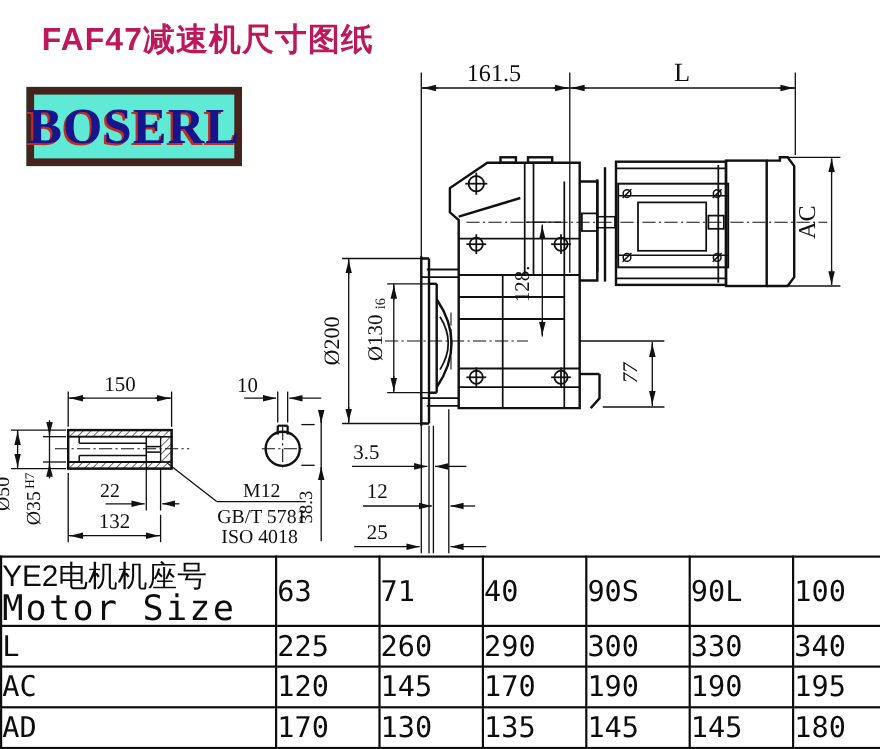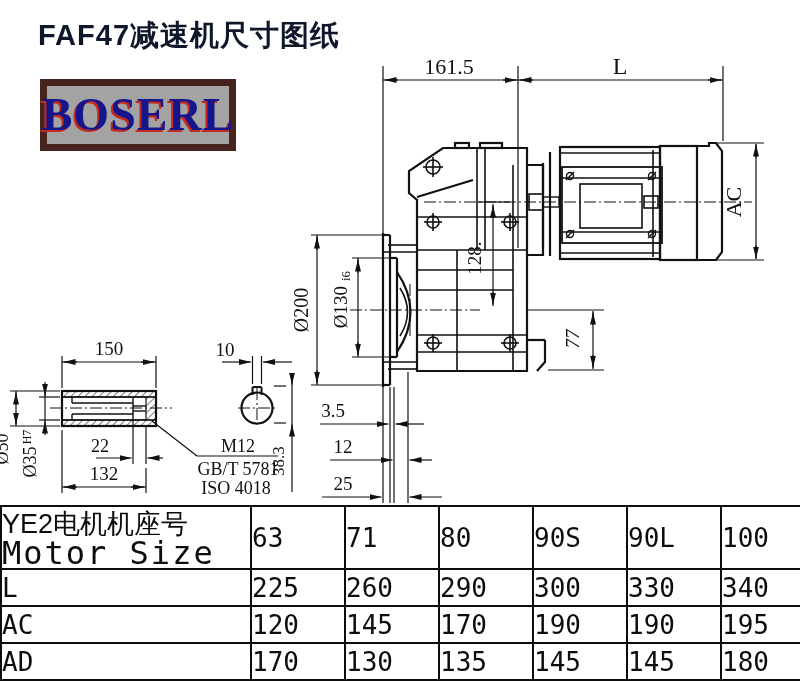--- a/index.html
+++ b/index.html
@@ -1,21 +1,21 @@
 <!DOCTYPE html>
 <html><head>
 <meta charset="utf-8">
 <style>
   html,body{margin:0;padding:0;}
   body{width:800px;height:681px;position:relative;background:#ffffff;
        font-family:"Liberation Sans",sans-serif;overflow:hidden;}
   .title{position:absolute;left:38px;top:16px;font-size:29px;font-weight:700;
-         color:#0f172a;letter-spacing:1px;white-space:nowrap;}
-  .logo{position:absolute;left:40px;top:79px;width:182px;height:58px;
-        border:7px solid #46241d;background:#a3a3a3;display:flex;
+         color:#be185d;letter-spacing:1px;white-space:nowrap;}
+  .logo{position:absolute;left:24px;top:79px;width:182px;height:58px;
+        border:7px solid #46241d;background:#5eead4;display:flex;
         align-items:center;justify-content:center;}
   .logo span{font-family:"Liberation Serif",serif;font-weight:700;font-size:46px;
         color:#16168c;letter-spacing:1px;line-height:1;
         text-shadow:-2px 2px 0 #c42a1e;}
   svg{position:absolute;left:0;top:0;}
   svg text{font-family:"Liberation Serif",serif;fill:#111;}
   table.size{position:absolute;left:0;top:505px;width:800px;height:176px;
         border-collapse:collapse;table-layout:fixed;background:#fff;}
   table.size td{border:2px solid #0d0d0d;text-align:left;vertical-align:middle;
         font-family:"DejaVu Sans Mono","Liberation Mono",monospace;
@@ -288,21 +288,21 @@
 
 <table class="size">
   <tbody>
       <tr class="hdr">
     <td style="width:248px">
       <div class="hcn">YE2电机机座号</div>
       <div class="hen">Motor Size</div>
     </td>
     <td style="width:92px">63</td>
     <td style="width:92px">71</td>
-    <td style="width:92px">80</td>
+    <td style="width:92px">40</td>
     <td style="width:92px">90S</td>
     <td style="width:92px">90L</td>
     <td style="width:92px">100</td>
   </tr>
   <tr class="r">
     <td>L</td>
     <td>225</td>
     <td>260</td>
     <td>290</td>
     <td>300</td>

